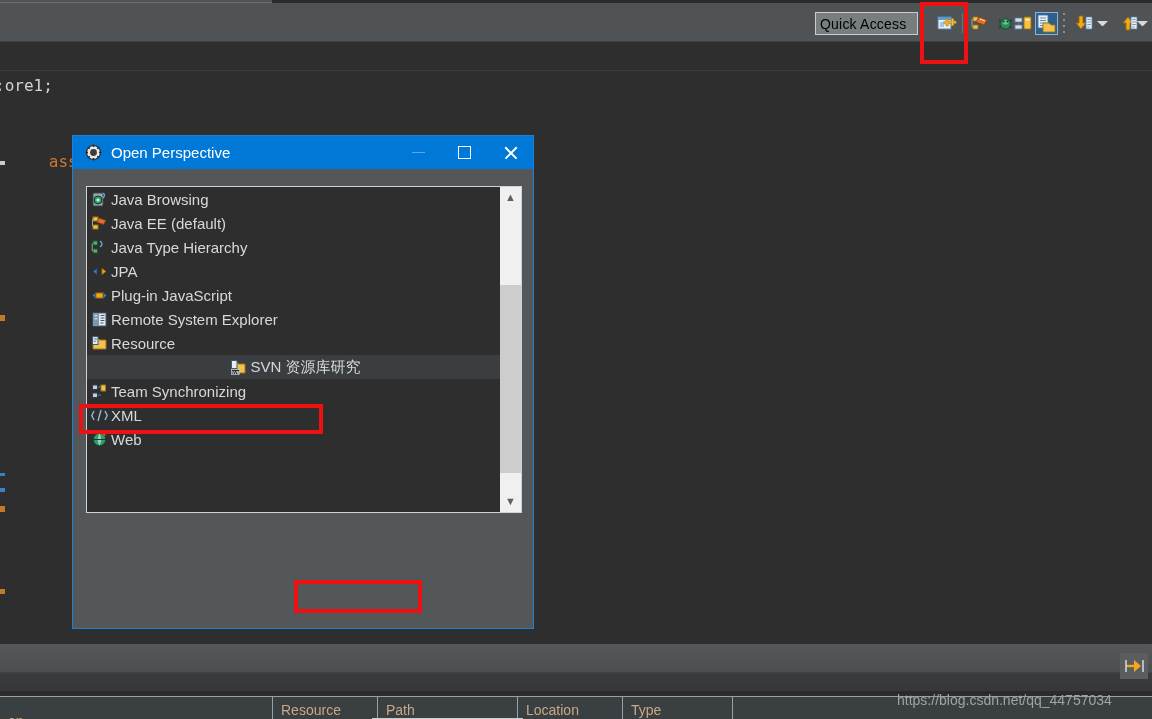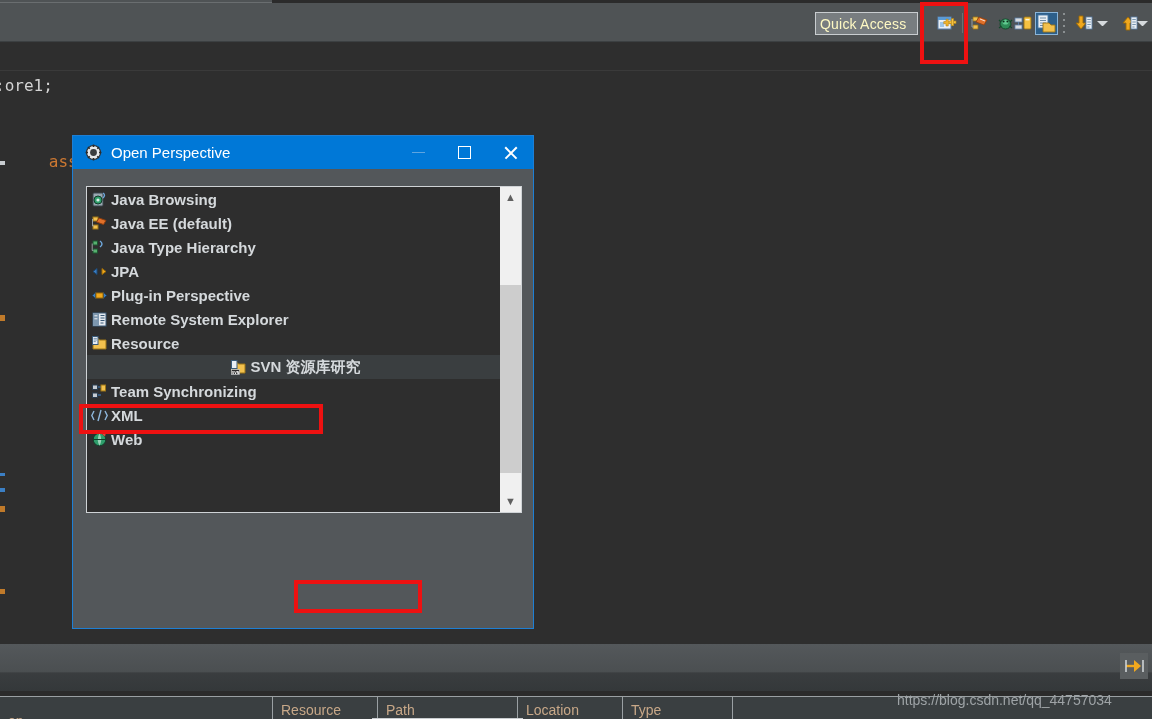--- a/index.html
+++ b/index.html
@@ -29,21 +29,21 @@
     position:absolute; left:0; top:3px; width:1152px; height:39px;
     background:#4f5355;
     border-bottom:1px solid #3c4042;
   }
 
   .qa-field {
     position:absolute; left:815px; top:9px; width:103px; height:23px;
     background:#787d80; border:1px solid #c9cdd0;
     display:flex; align-items:center; padding-left:4px;
   }
-  .qa-text { font-size:14px; color:#fef9c3; white-space:nowrap; letter-spacing:.2px;}
+  .qa-text { font-size:14px; color:#000000; white-space:nowrap; letter-spacing:.2px;}
 
   .tb-sep {
     position:absolute; top:10px; width:1px; height:20px; background:#6d7274;
   }
   .tb-dots {
     position:absolute; top:10px; width:3px; height:21px;
   }
   .tb-dots i {
     display:block; width:2px; height:2px; background:#8a8f91; margin-bottom:4px;
   }
@@ -130,21 +130,21 @@
   .dlg-max { width:13px; height:13px; border:1.6px solid #ffffff; }
   .dlg-close { position:relative; width:15px; height:15px; }
   .dlg-close::before, .dlg-close::after {
     content:""; position:absolute; left:0; top:7px; width:16px; height:1.7px; background:#fff;
   }
   .dlg-close::before { transform:rotate(45deg); }
   .dlg-close::after  { transform:rotate(-45deg); }
 
   .list-wrap {
     position:absolute; left:13px; top:50px; width:436px; height:327px;
-    background:#2e2e2e; border:1px solid #cfd3d6;font-weight:bold;
+    background:#2e2e2e; border:1px solid #cfd3d6;
   }
   .list {
     position:absolute; left:0; top:0; width:413px; height:325px;
     overflow:hidden;
   }
   .li {
     height:24px; display:flex; align-items:center; padding-left:4px;
     color:#d5d9dc; font-size:15px; white-space:nowrap;
   }
   .li-ico { width:17px; height:17px; margin-right:3px; flex:0 0 auto; position:relative; }
@@ -381,21 +381,21 @@
                 <path d="M15 8.5 l-4 -3 v6z" fill="#f0a81e" stroke="#9c6a06"></path>
               </svg></span>
             <span>JPA</span>
           </div>
           <div class="li">
             <span class="li-ico"><svg width="17" height="17" viewBox="0 0 17 17">
                 <path d="M1.5 8.5 l3 -3 v6z" fill="#3b7fc4" stroke="#1d4874"></path>
                 <path d="M15.5 8.5 l-3 -3 v6z" fill="#3b7fc4" stroke="#1d4874"></path>
                 <rect x="5" y="6" width="7" height="5" fill="#f0a81e" stroke="#9c6a06"></rect>
               </svg></span>
-            <span>Plug-in Perspective</span>
+            <span>Plug-in JavaScript</span>
           </div>
           <div class="li">
             <span class="li-ico"><svg width="17" height="17" viewBox="0 0 17 17">
                 <rect x="2" y="2" width="13" height="13" fill="#e5eaef" stroke="#3a5a78" stroke-width="1"></rect>
                 <rect x="2" y="2" width="6" height="13" fill="#7d97ae"></rect>
                 <path d="M9.5 4.5 h4 M9.5 7 h4 M9.5 9.5 h4 M9.5 12 h3" stroke="#3a5a78"></path>
                 <rect x="3.4" y="4" width="3" height="1.4" fill="#cfd8e0"></rect>
                 <rect x="3.4" y="7" width="3" height="1.4" fill="#cfd8e0"></rect>
               </svg></span>
             <span>Remote System Explorer</span>

